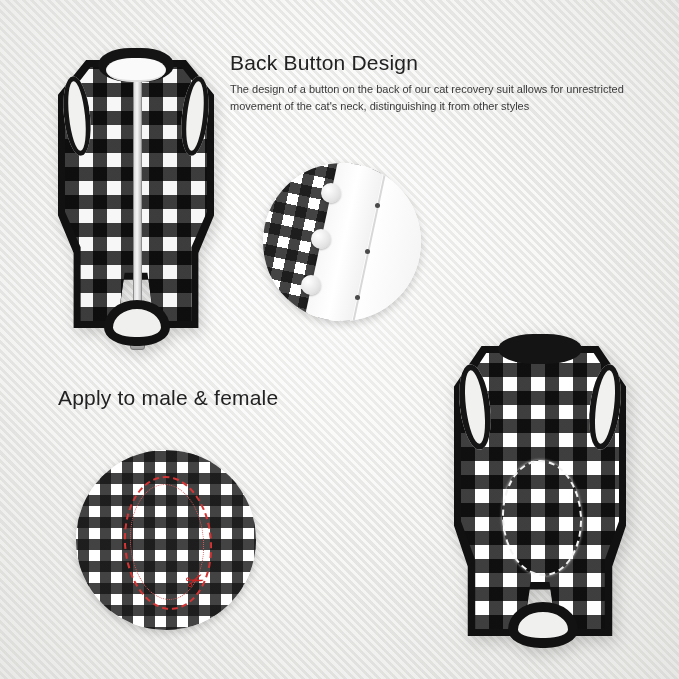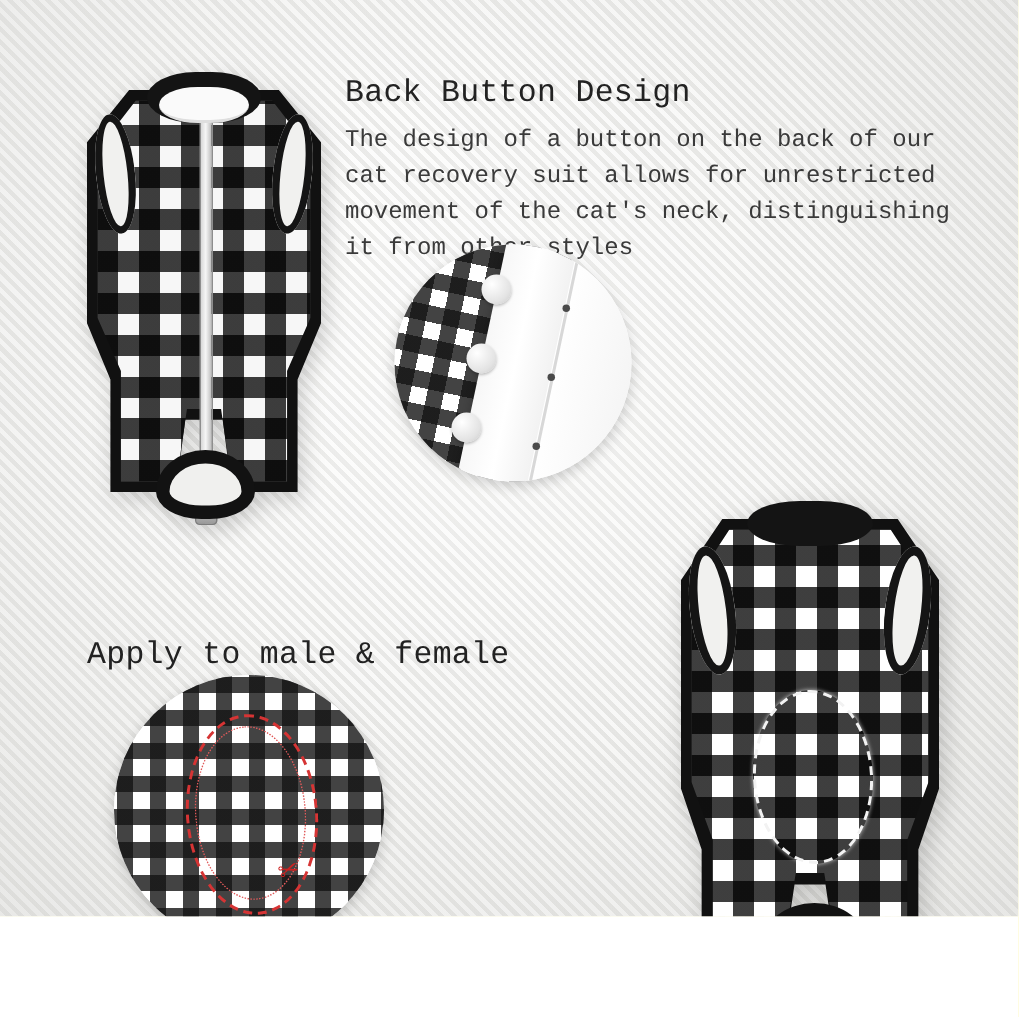--- a/index.html
+++ b/index.html
@@ -6,24 +6,23 @@
     margin: 0;
     padding: 0;
     background: #ffffff;
   }
   body {
     font-family: "Liberation Sans", sans-serif;
   }
   #page {
     position: relative;
     width: 679px;
-    height: 611px;
+    height: 679px;
     overflow: hidden;
-    background: #fef9c3;
-    font-family: Liberation Mono, monospace;
+    background: #fde047;
   }
 
   
   .bg {
     position: absolute;
     inset: 0;
     background:
       repeating-linear-gradient(45deg,
         rgba(255,255,255,0.55) 0px,
         rgba(255,255,255,0.55) 3px,
@@ -41,29 +40,29 @@
   .txt-block { position: absolute; }
   .heading {
     font-size: 21px;
     color: #222;
     font-weight: 400;
     letter-spacing: 0.2px;
     margin: 0 0 6px 0;
     line-height: 1.2;
   }
   .body-text {
-    font-size: 16px;
+    font-size: 11px;
     color: #3a3a3a;
     line-height: 1.5;
     margin: 0;
     font-weight: 400;
   }
 
   #title-1 { left: 230px; top: 50px; width: 430px; }
-  #title-2 { left: 58px; top: 385px; width: 420px; margin-top: 40px; }
+  #title-2 { left: 58px; top: 385px; width: 420px; }
 
   
   .plaid {
     background-color: #ffffff;
     background-image:
       repeating-linear-gradient(90deg,
         rgba(20,20,20,0.82) 0px, rgba(20,20,20,0.82) 14px,
         rgba(255,255,255,0) 14px, rgba(255,255,255,0) 28px),
       repeating-linear-gradient(0deg,
         rgba(20,20,20,0.82) 0px, rgba(20,20,20,0.82) 14px,

